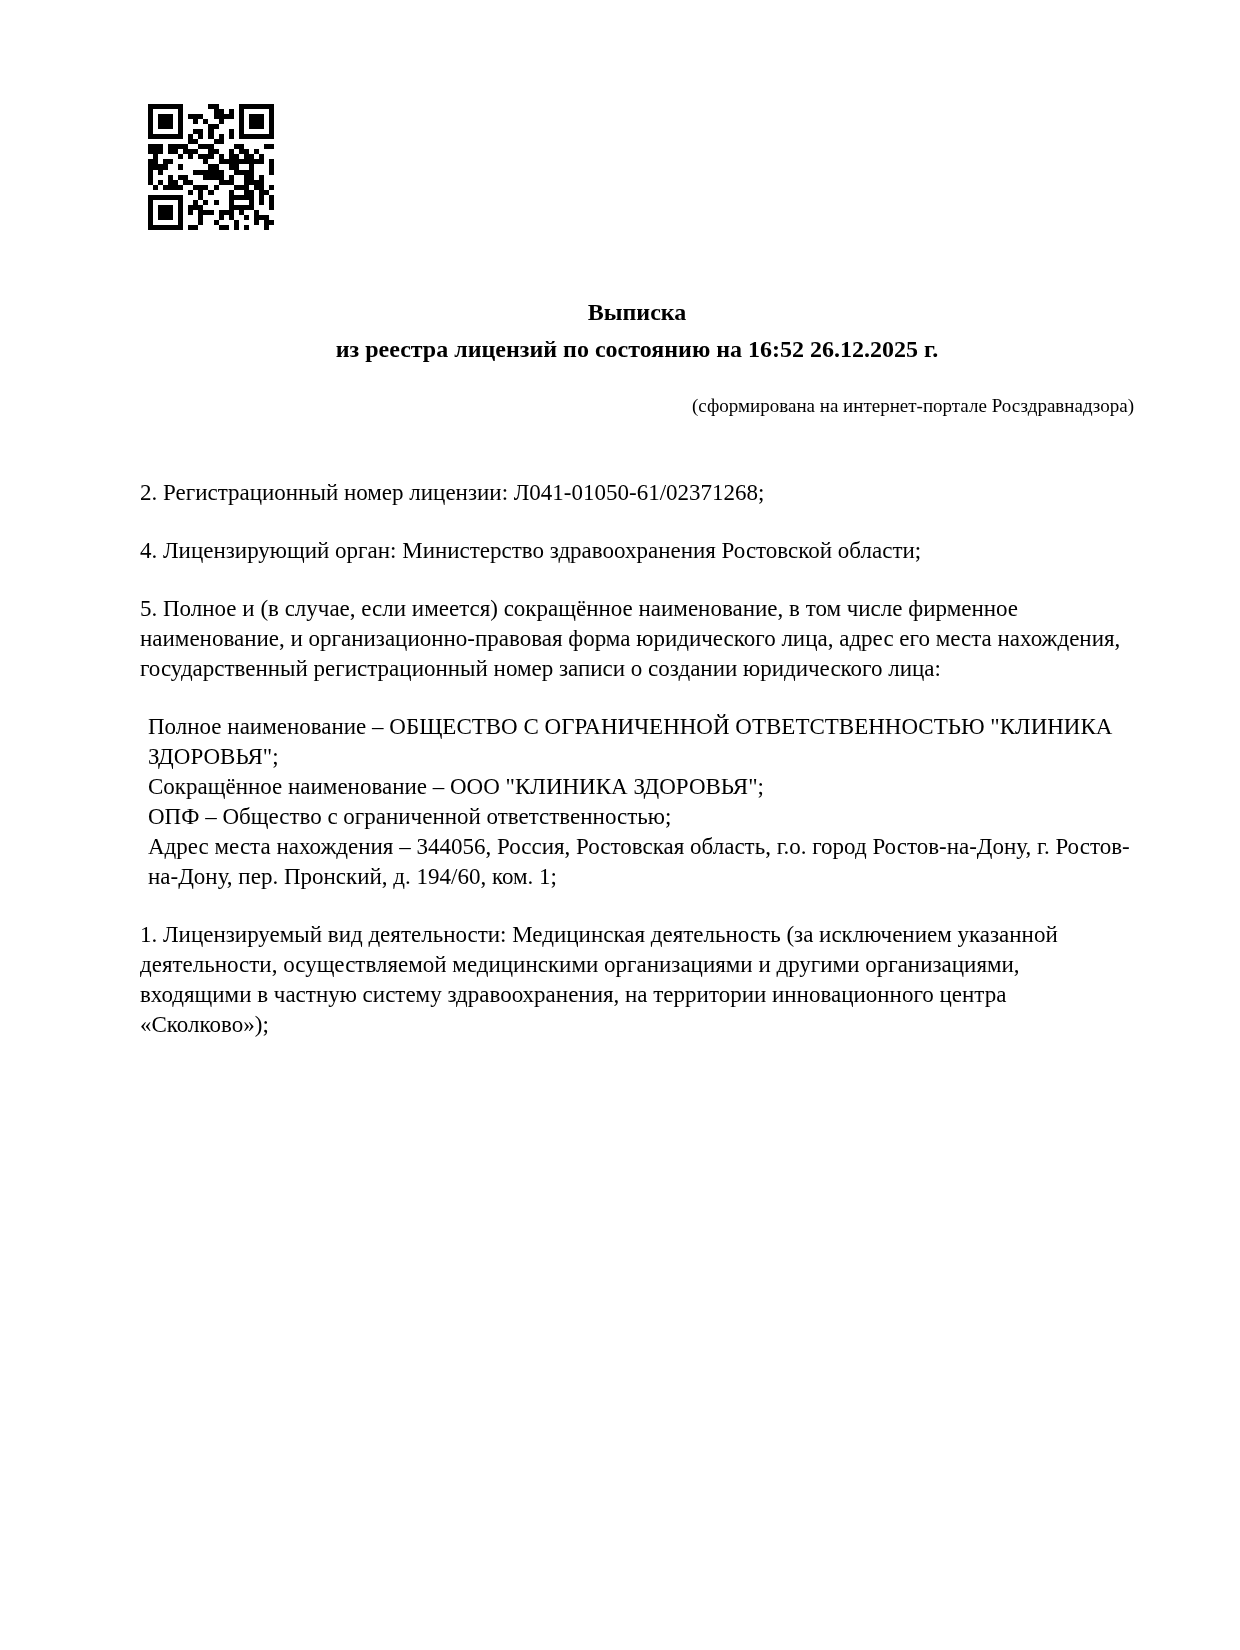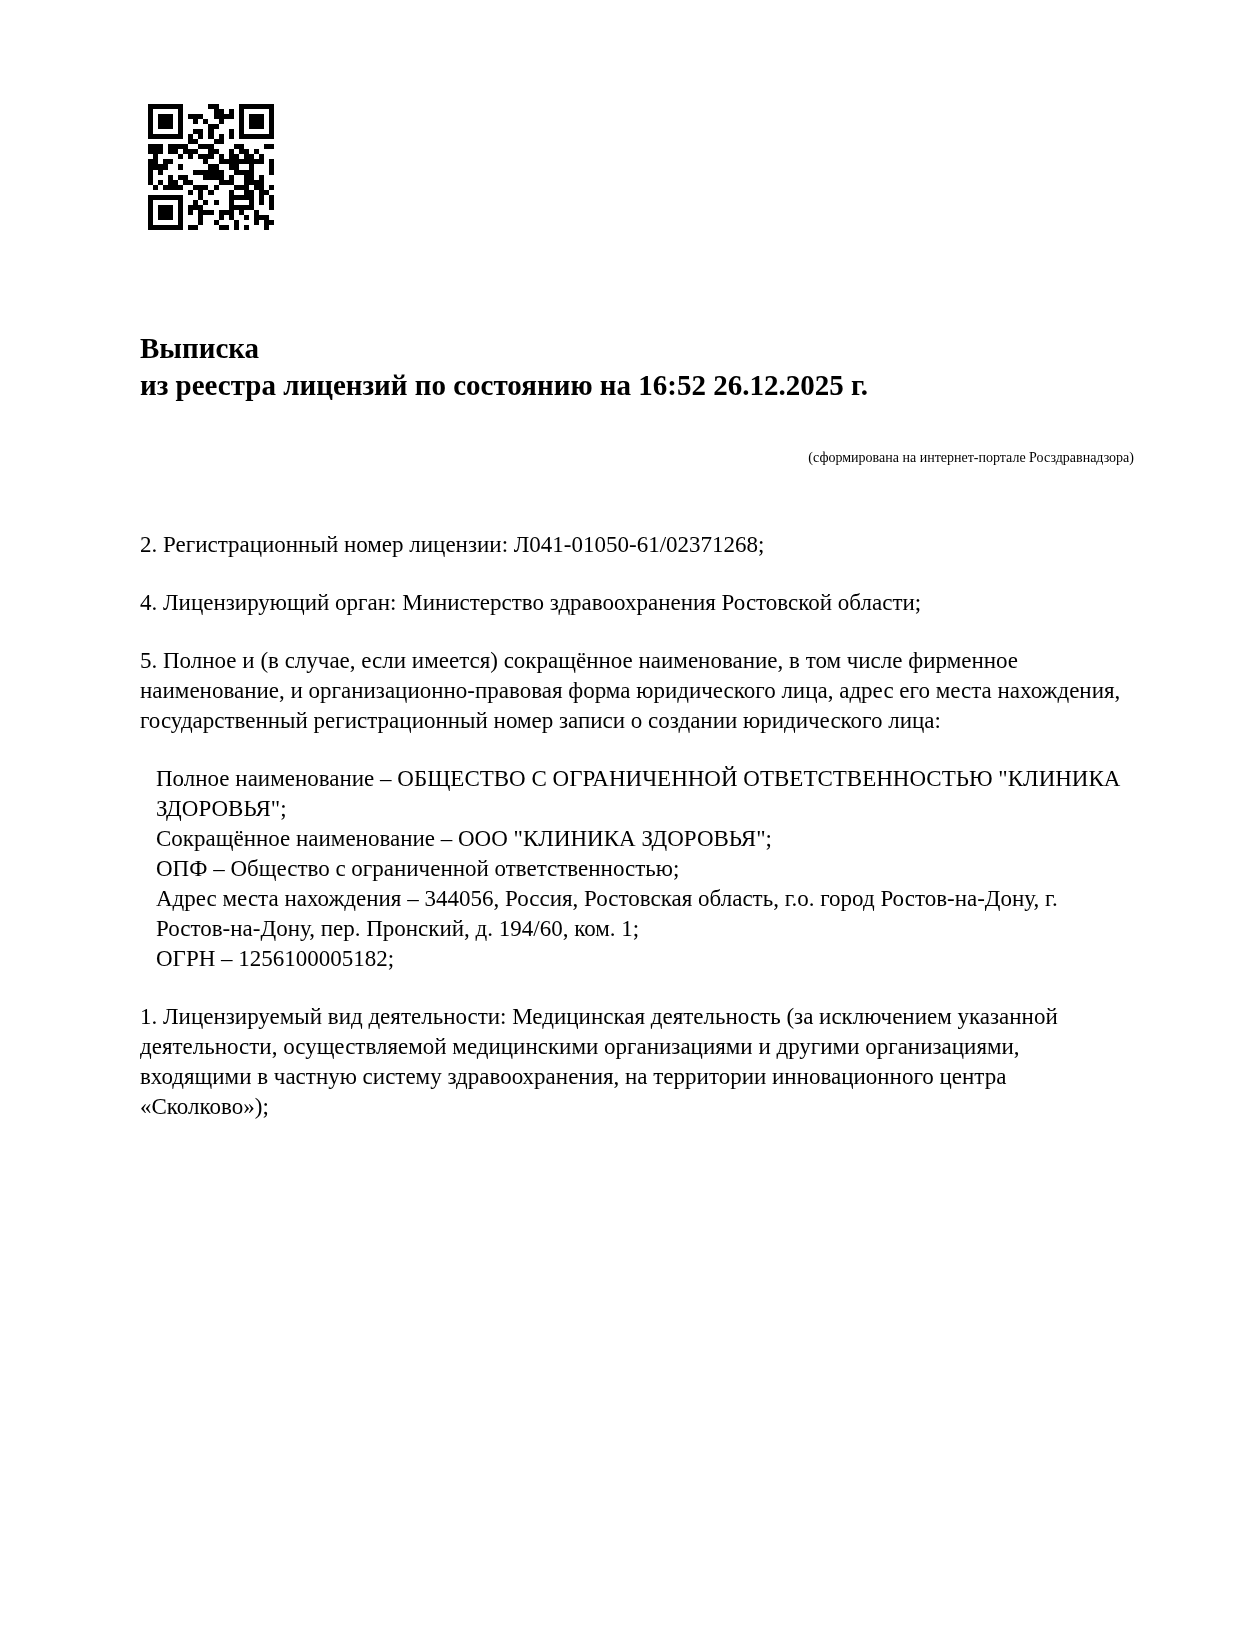--- a/index.html
+++ b/index.html
@@ -19,39 +19,39 @@
     padding: 104px 106px 0 140px;
     background: #ffffff;
   }
   .qr {
     width: 126px;
     height: 126px;
     margin-left: 8px;
   }
   .qr svg { display: block; }
   .title {
-    margin-top: 100px;
-    text-align: left;
+    margin-top: 64px;
+    text-align: center;
     font-weight: bold;
-    font-size: 29px;
+    font-size: 24px;
     line-height: 37px;
   }
   .subtitle {
-    margin-top: 42px;
+    margin-top: 26px;
     text-align: right;
-    font-size: 14px;
+    font-size: 19px;
     line-height: 24px;
   }
   .doc-body {
     margin-top: 60px;
     font-size: 23px;
     line-height: 30px;
   }
   .doc-body p { margin: 0 0 28px 0; }
-  .details { margin: 0 0 28px 16px; }
+  .details { margin: 0 0 28px 8px; }
   .details p { margin: 0; }
 </style>
 </head>
 <body>
 
 <div class="page">
 
   <div class="qr">
     <svg id="qr-svg" width="126" height="126" viewBox="0 0 25 25" shape-rendering="crispEdges" aria-hidden="true">
         <rect x="0" y="0" width="1" height="1" fill="#000"></rect>
@@ -376,19 +376,18 @@
   <div class="doc-body">
     <p>2. Регистрационный номер лицензии: Л041-01050-61/02371268;</p>
     <p>4. Лицензирующий орган: Министерство здравоохранения Ростовской области;</p>
     <p>5. Полное и (в случае, если имеется) сокращённое наименование, в том числе фирменное наименование, и организационно-правовая форма юридического лица, адрес его места нахождения, государственный регистрационный номер записи о создании юридического лица:</p>
 
     <div class="details">
       <p>Полное наименование – ОБЩЕСТВО С ОГРАНИЧЕННОЙ ОТВЕТСТВЕННОСТЬЮ "КЛИНИКА ЗДОРОВЬЯ";</p>
       <p>Сокращённое наименование – ООО "КЛИНИКА ЗДОРОВЬЯ";</p>
       <p>ОПФ – Общество с ограниченной ответственностью;</p>
       <p>Адрес места нахождения – 344056, Россия, Ростовская область, г.о. город Ростов-на-Дону, г. Ростов-на-Дону, пер. Пронский, д. 194/60, ком. 1;</p>
-      <p>ОГРН – 1256100005182;</p>
     </div>
 
     <p>1. Лицензируемый вид деятельности: Медицинская деятельность (за исключением указанной деятельности, осуществляемой медицинскими организациями и другими организациями, входящими в частную систему здравоохранения, на территории инновационного центра «Сколково»);</p>
   </div>
 
 </div>
 
 </body></html>

